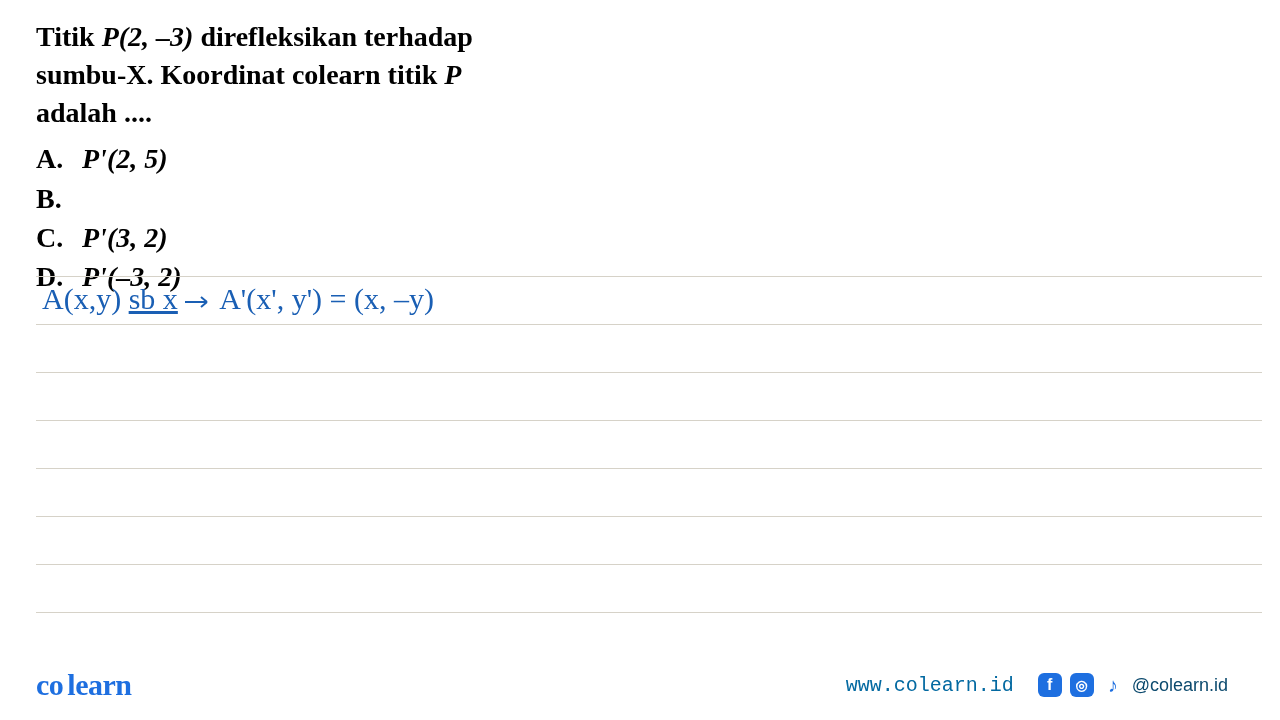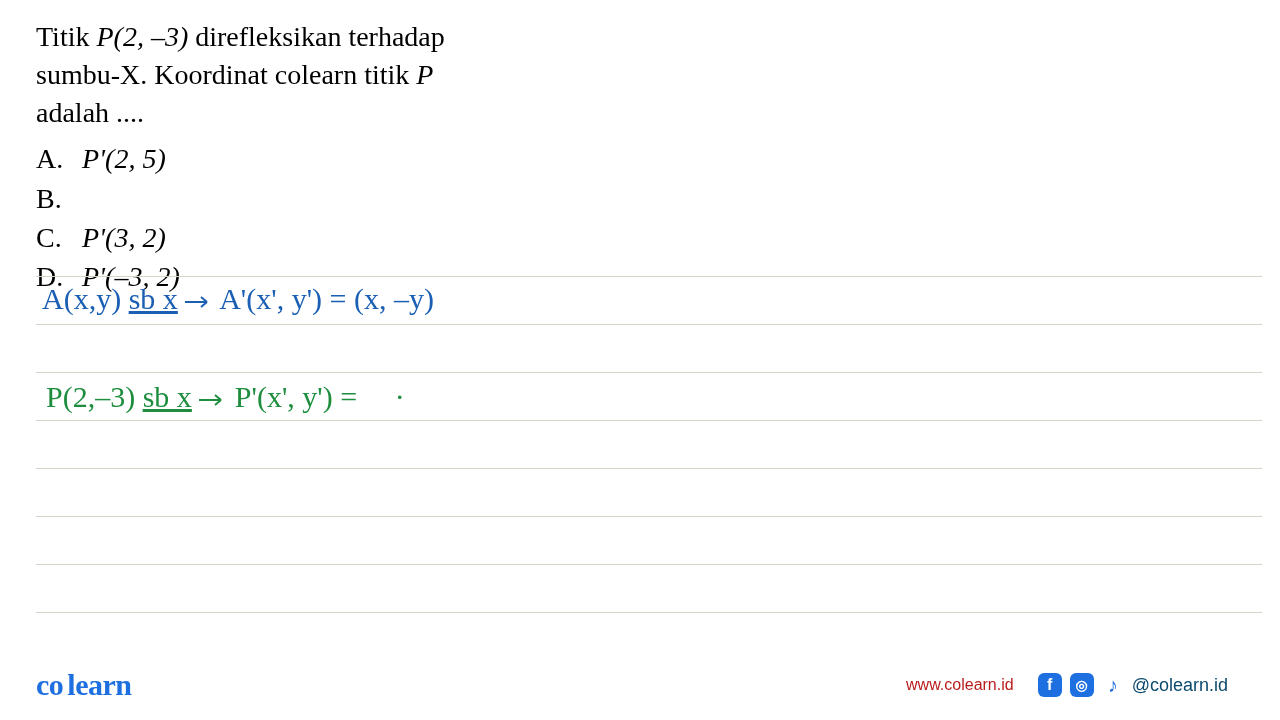--- a/index.html
+++ b/index.html
@@ -6,20 +6,21 @@
     body {
       width: 1280px;
       height: 720px;
       font-family: Georgia, 'Times New Roman', serif;
       background: #fff;
       position: relative;
       overflow: hidden;
     }
     .content {
       padding: 18px 24px 0 36px;
+      font-weight: bold;
     }
     .question {
       font-size: 28px;
       line-height: 1.35;
       color: #000;
       margin-bottom: 8px;
     }
     .italic { font-style: italic; }
     .options {
       font-size: 28px;
@@ -73,23 +74,23 @@
     }
     .logo-co { color: #1e6fe0; }
     .logo-learn { color: #1e6fe0; }
     .logo-sep { color: #1e6fe0; opacity: 0; width: 4px; display: inline-block; }
     .footer-right {
       display: flex;
       align-items: center;
       gap: 24px;
     }
     .url {
-      color: #b91c1c;
-      font-size: 16px;
-      font-family: Liberation Sans, sans-serif;
+      color: #0369a1;
+      font-size: 20px;
+      font-family: Liberation Mono, monospace;
     }
     .social {
       display: flex;
       align-items: center;
       gap: 8px;
     }
     .social-icon {
       width: 24px;
       height: 24px;
       background: #1e6fe0;
@@ -161,30 +162,20 @@
 
   <div class="handwritten hw-blue" style="left:42px; top:124px;">
     <span>A(x,y)</span>
     <span class="underline">sb x</span>
     <svg class="arrow-svg" width="28" height="16" viewBox="0 0 28 16">
         <path d="M0 8 L22 8 M22 8 L16 3 M22 8 L16 13" stroke="#1a5fb4" stroke-width="2" fill="none"></path>
       </svg>
     <span>A'(x', y') = (x, –y)</span>
   </div>
 
-  <div class="handwritten hw-green" style="left:46px; top:222px;">
-    <span>P(2,–3)</span>
-    <span class="underline">sb x</span>
-    <svg class="arrow-svg" width="28" height="16" viewBox="0 0 28 16">
-        <path d="M0 8 L22 8 M22 8 L16 3 M22 8 L16 13" stroke="#1e8e3e" stroke-width="2" fill="none"></path>
-      </svg>
-    <span>P'(x', y') =</span>
-    &nbsp;&nbsp;&nbsp;
-    <span>·</span>
-  </div>
 </div>
 
 <div class="footer">
   <div class="logo">
     <span class="logo-co">co</span><span class="logo-sep"> </span><span class="logo-learn">learn</span>
   </div>
   <div class="footer-right">
     <span class="url">www.colearn.id</span>
     <div class="social">
       <span class="social-icon">f</span>

